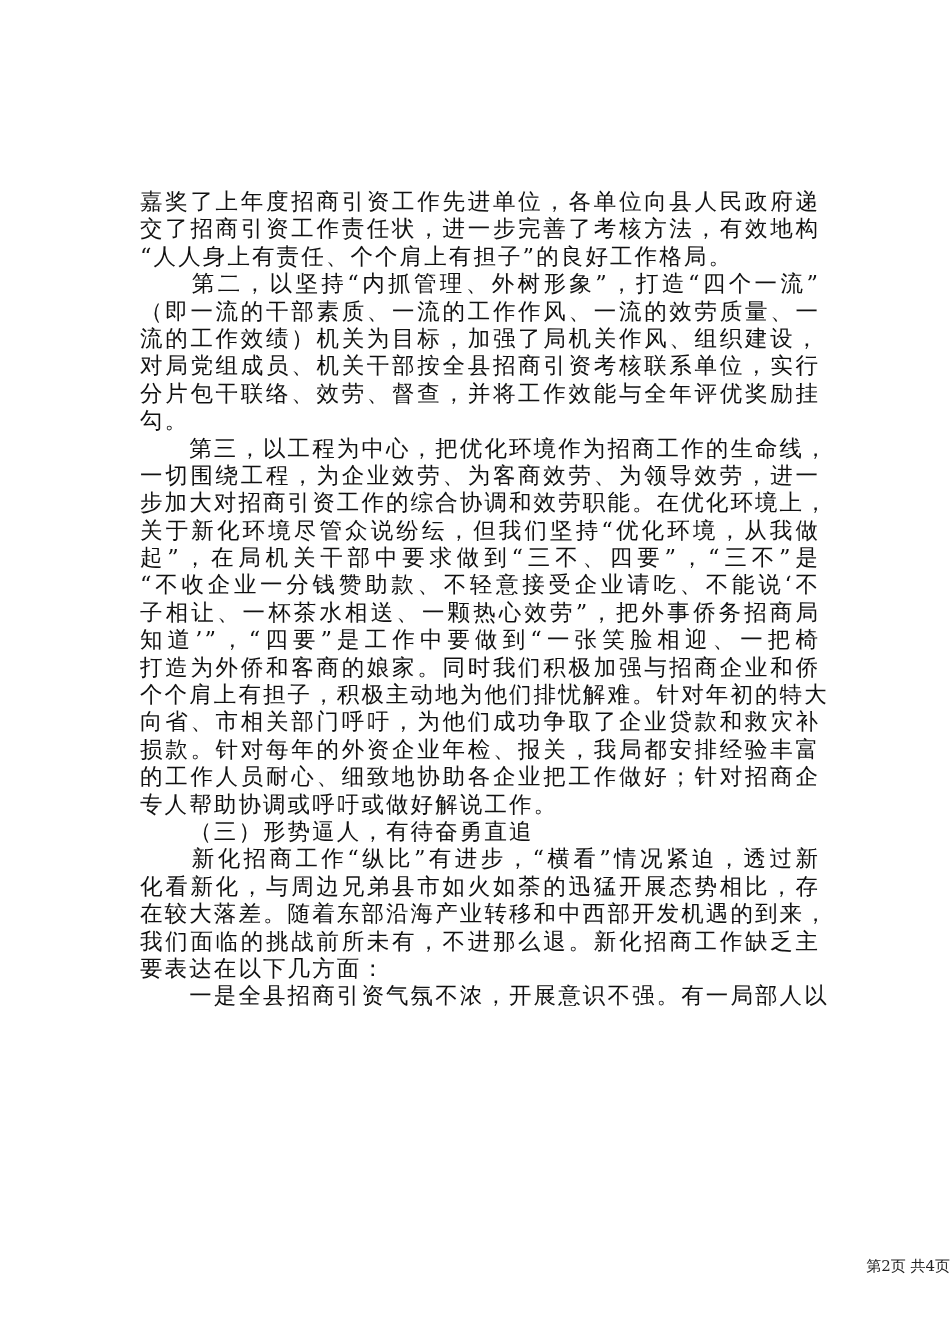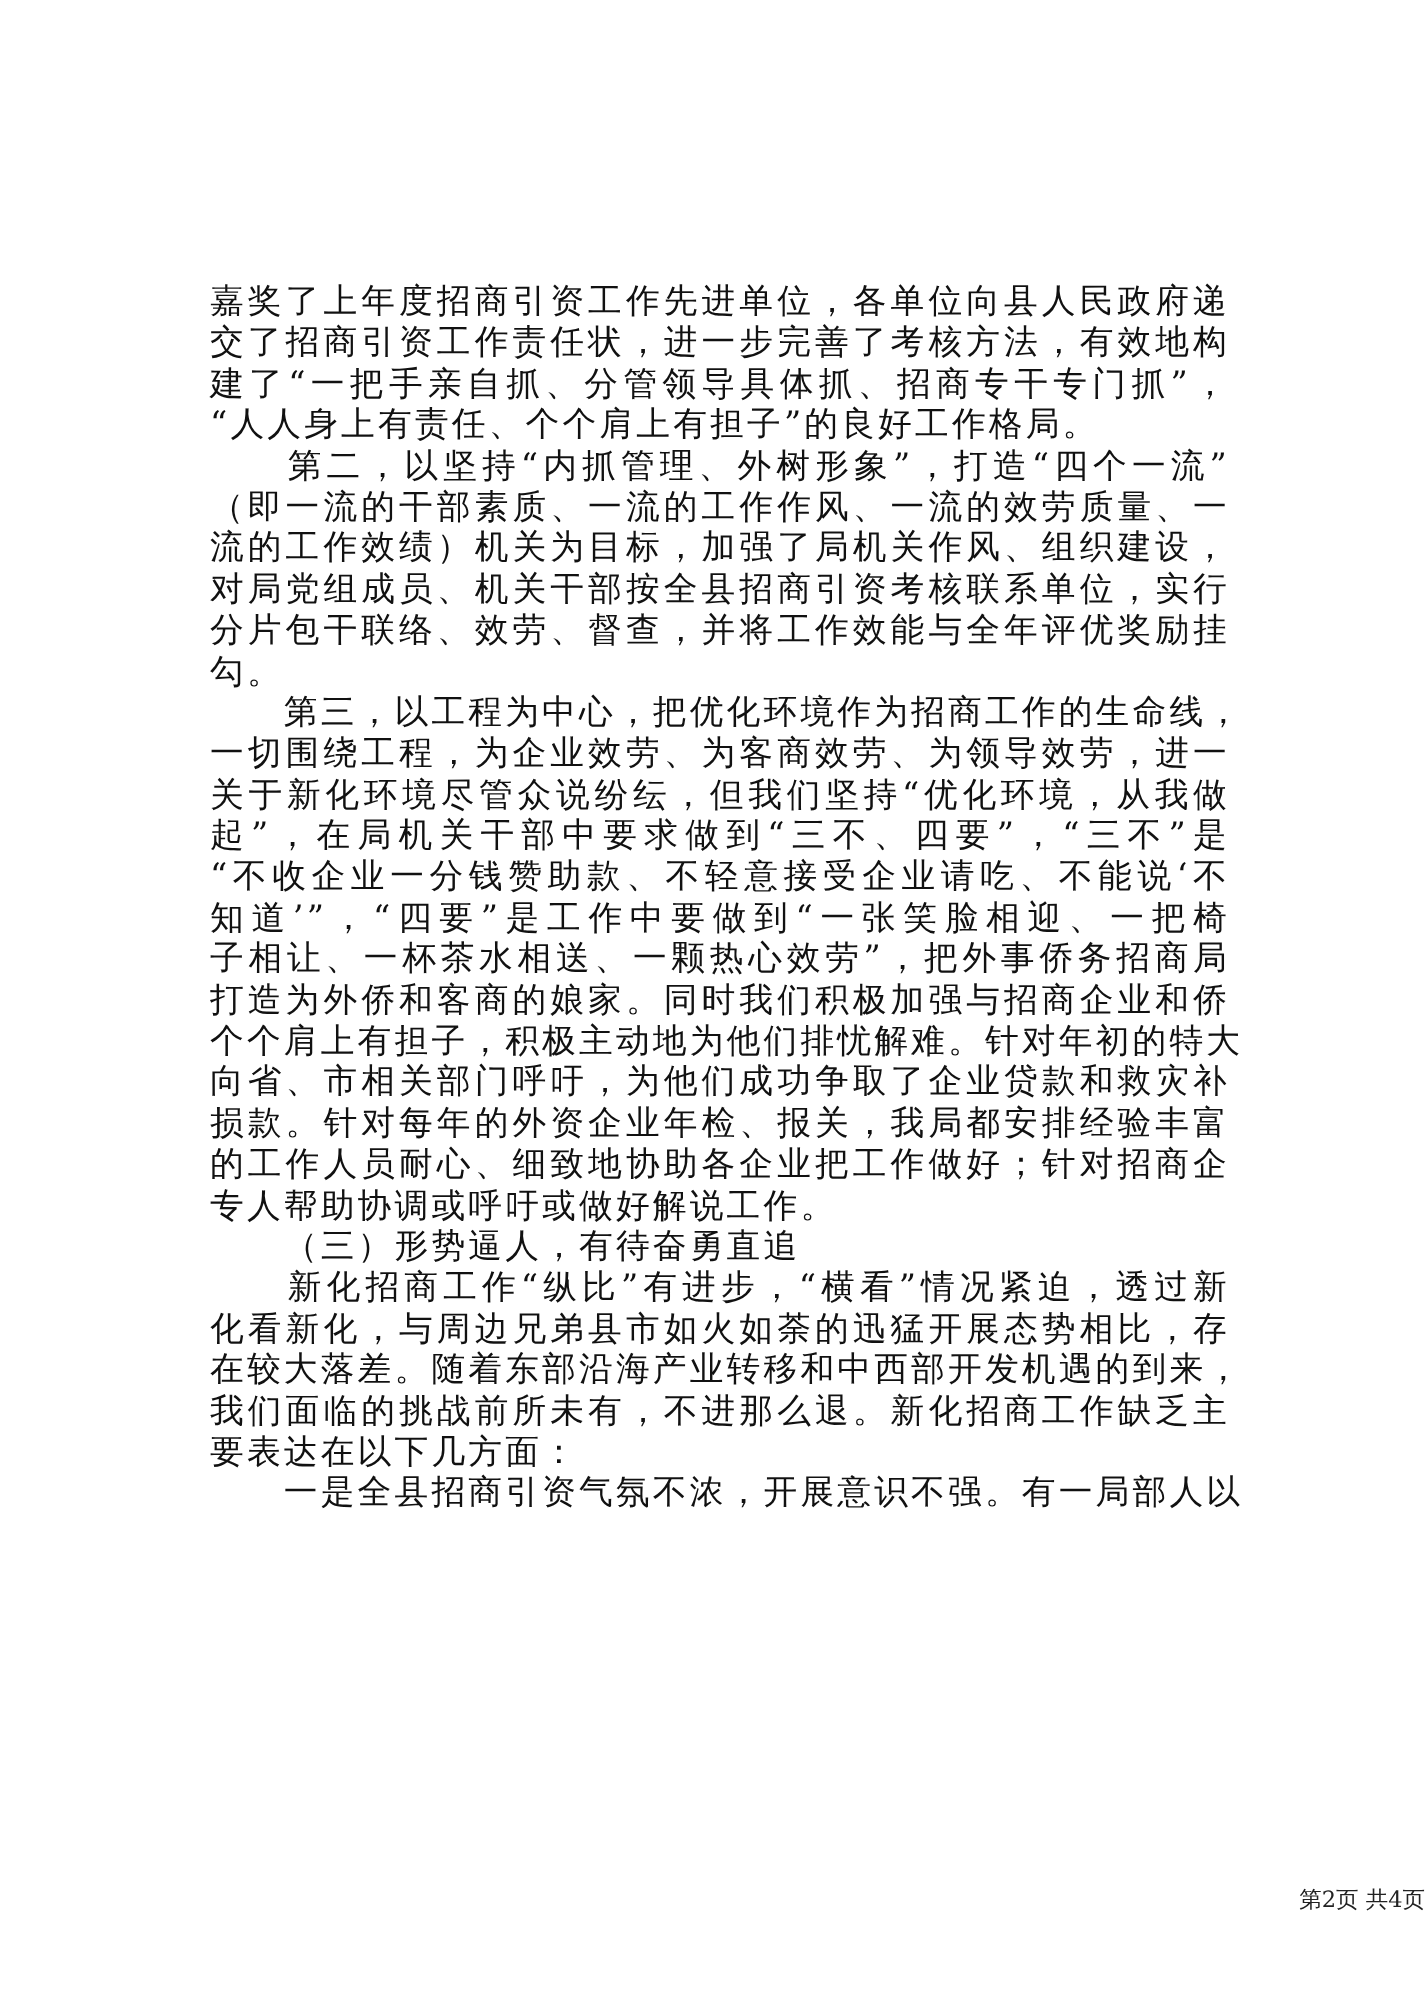--- a/index.html
+++ b/index.html
@@ -13,35 +13,35 @@
   .footer { position: absolute; left: 0; width: 950px; top: 1240px; text-align: right;
             font-size: 15px; color: #222; }
 </style>
 </head>
 <body>
 
 <div class="page">
   <div class="body-text" id="body-text">
       <div class="line">嘉奖了上年度招商引资工作先进单位，各单位向县人民政府递</div>
       <div class="line">交了招商引资工作责任状，进一步完善了考核方法，有效地构</div>
-      <div class="line">建了“一把手亲自抓、分管领导具体抓、招商专干专门抓”，</div>
       <div class="line last">“人人身上有责任、个个肩上有担子”的良好工作格局。</div>
       <div class="line">　　第二，以坚持“内抓管理、外树形象”，打造“四个一流”</div>
       <div class="line">（即一流的干部素质、一流的工作作风、一流的效劳质量、一</div>
       <div class="line">流的工作效绩）机关为目标，加强了局机关作风、组织建设，</div>
       <div class="line">对局党组成员、机关干部按全县招商引资考核联系单位，实行</div>
       <div class="line">分片包干联络、效劳、督查，并将工作效能与全年评优奖励挂</div>
       <div class="line last">勾。</div>
       <div class="line">　　第三，以工程为中心，把优化环境作为招商工作的生命线，</div>
       <div class="line">一切围绕工程，为企业效劳、为客商效劳、为领导效劳，进一</div>
+      <div class="line">步加大对招商引资工作的综合协调和效劳职能。在优化环境上，</div>
       <div class="line">关于新化环境尽管众说纷纭，但我们坚持“优化环境，从我做</div>
       <div class="line">起”，在局机关干部中要求做到“三不、四要”，“三不”是</div>
       <div class="line">“不收企业一分钱赞助款、不轻意接受企业请吃、不能说‘不</div>
+      <div class="line">子相让、一杯茶水相送、一颗热心效劳”，把外事侨务招商局</div>
       <div class="line">知道’”，“四要”是工作中要做到“一张笑脸相迎、一把椅</div>
-      <div class="line">子相让、一杯茶水相送、一颗热心效劳”，把外事侨务招商局</div>
       <div class="line">打造为外侨和客商的娘家。同时我们积极加强与招商企业和侨</div>
       <div class="line">个个肩上有担子，积极主动地为他们排忧解难。针对年初的特大</div>
       <div class="line">向省、市相关部门呼吁，为他们成功争取了企业贷款和救灾补</div>
       <div class="line">损款。针对每年的外资企业年检、报关，我局都安排经验丰富</div>
       <div class="line">的工作人员耐心、细致地协助各企业把工作做好；针对招商企</div>
       <div class="line last">专人帮助协调或呼吁或做好解说工作。</div>
       <div class="line last">　　（三）形势逼人，有待奋勇直追</div>
       <div class="line">　　新化招商工作“纵比”有进步，“横看”情况紧迫，透过新</div>
       <div class="line">化看新化，与周边兄弟县市如火如荼的迅猛开展态势相比，存</div>
       <div class="line">在较大落差。随着东部沿海产业转移和中西部开发机遇的到来，</div>

